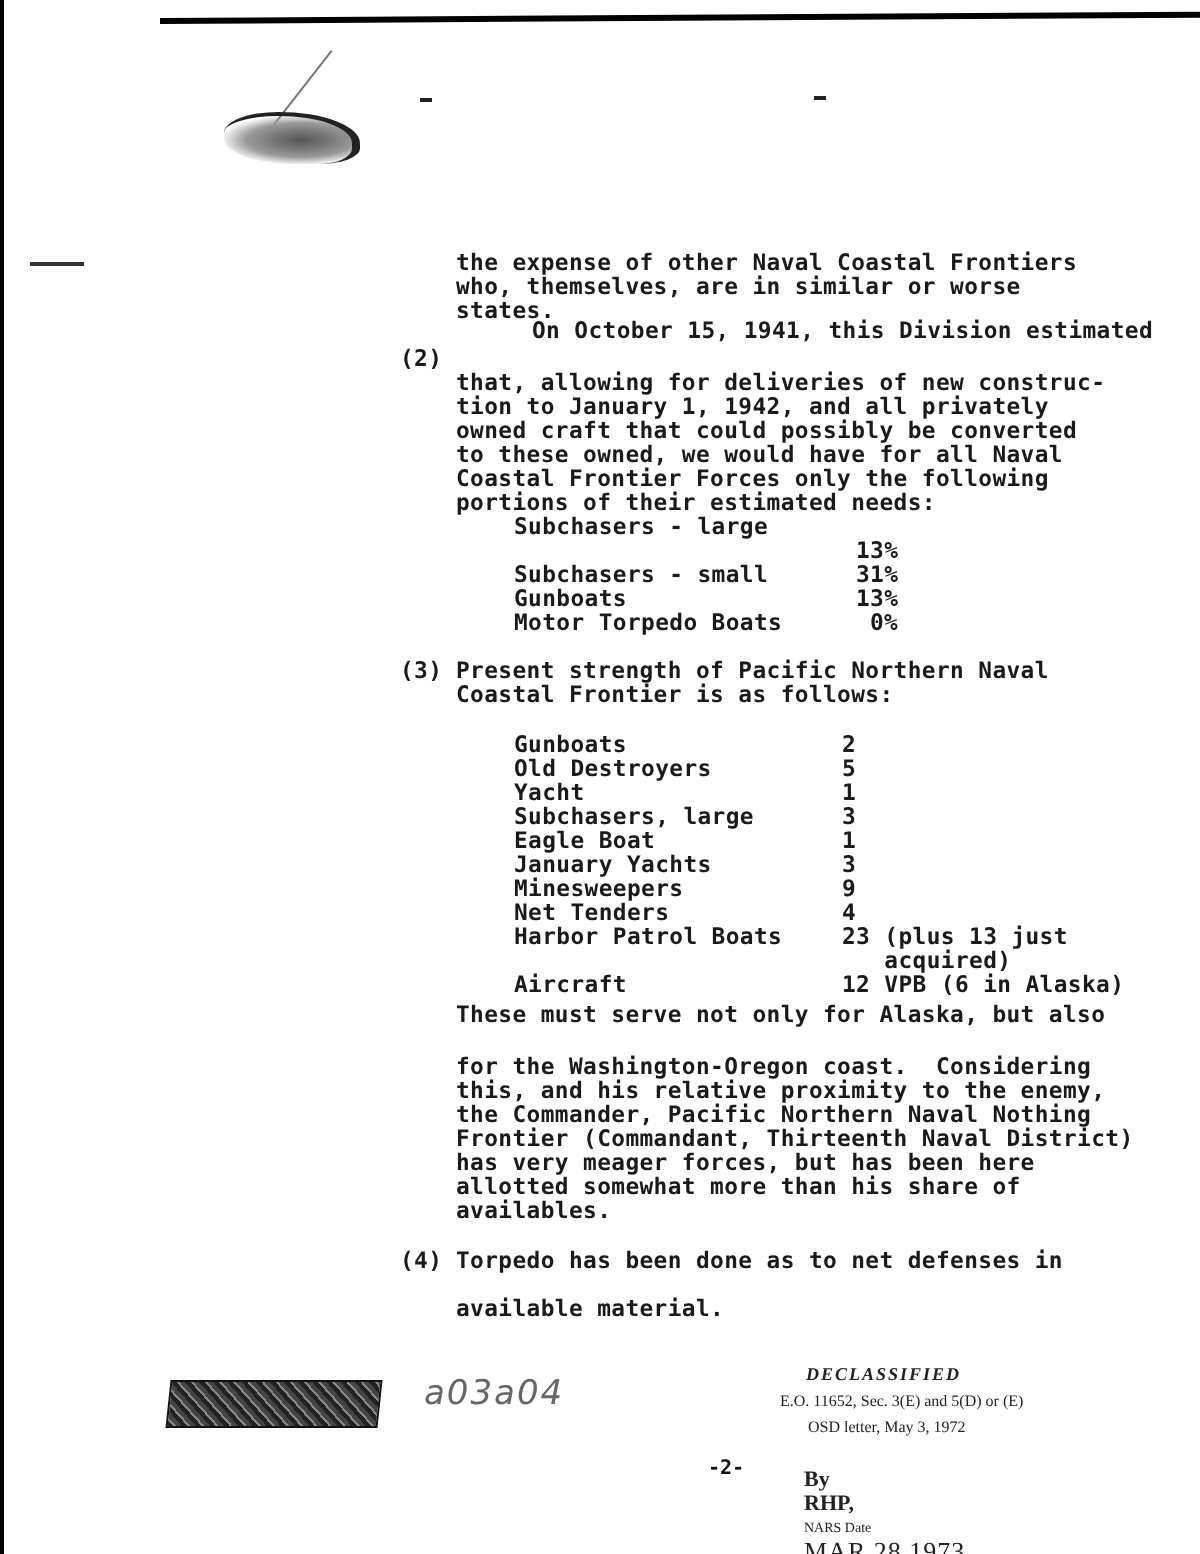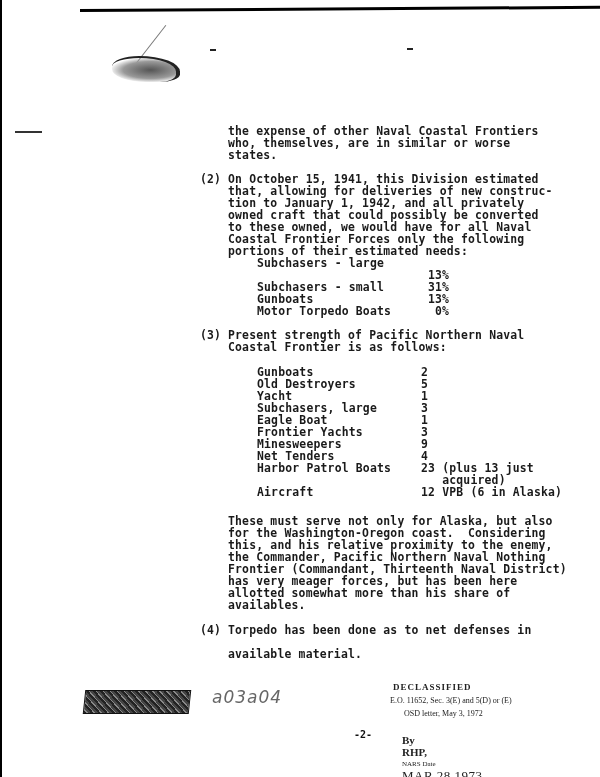--- a/index.html
+++ b/index.html
@@ -100,21 +100,21 @@
       left: 354px; top: 729px;
       font-size: 10px;
       font-weight: bold;
     }
     .stamp {
       position: absolute;
       font-family: "Liberation Serif", serif;
       color: #222;
       white-space: pre;
     }
-    .stamp-title  { left: 393px; top: 682px; font-size: 9px; font-weight: bold; letter-spacing: 1px; }
+    .stamp-title  { left: 403px; top: 682px; font-size: 9px; font-weight: bold; letter-spacing: 1px; font-style: italic; }
     .stamp-line1  { left: 390px; top: 696px; font-size: 8px; }
     .stamp-line2  { left: 404px; top: 709px; font-size: 8px; }
     .stamp-line3  { left: 393px; top: 724px; font-size: 9px; }
     .stamp-by     { font-weight: bold; font-size: 11px; }
     .stamp-date   { font-size: 13px; text-decoration: underline; letter-spacing: 0.5px; }
   </style>
 </head>
 <body>
 
 <div class="page">
@@ -125,21 +125,21 @@
   <div class="smudge"></div>
   <div class="speck" style="left:210px;top:49px;width:6px;height:2px;"></div>
   <div class="speck" style="left:407px;top:48px;width:6px;height:2px;"></div>
   <div class="margin-mark"></div>
 
   <div class="line para" style="top:125px;">the expense of other Naval Coastal Frontiers</div>
   <div class="line para" style="top:137px;">who, themselves, are in similar or worse</div>
   <div class="line para" style="top:149px;">states.</div>
 
   <div class="line num" style="top:173px;">(2)</div>
-  <div class="line para" style="top:173px;">On October 15, 1941, this Division estimated</div>
+  <div class="line para" style="top:159px;margin-left:38px;">On October 15, 1941, this Division estimated</div>
   <div class="line para" style="top:185px;">that, allowing for deliveries of new construc-</div>
   <div class="line para" style="top:197px;">tion to January 1, 1942, and all privately</div>
   <div class="line para" style="top:209px;">owned craft that could possibly be converted</div>
   <div class="line para" style="top:221px;">to these owned, we would have for all Naval</div>
   <div class="line para" style="top:233px;">Coastal Frontier Forces only the following</div>
   <div class="line para" style="top:245px;">portions of their estimated needs:</div>
 
   <div class="line list-label" style="top:257px;">Subchasers - large</div>
   <div class="line list-value-pct" style="top:269px;">13%</div>
   <div class="line list-label" style="top:281px;">Subchasers - small</div>
@@ -156,33 +156,33 @@
   <div class="line list-label" style="top:366px;">Gunboats</div>
   <div class="line list-value" style="top:366px;">2</div>
   <div class="line list-label" style="top:378px;">Old Destroyers</div>
   <div class="line list-value" style="top:378px;">5</div>
   <div class="line list-label" style="top:390px;">Yacht</div>
   <div class="line list-value" style="top:390px;">1</div>
   <div class="line list-label" style="top:402px;">Subchasers, large</div>
   <div class="line list-value" style="top:402px;">3</div>
   <div class="line list-label" style="top:414px;">Eagle Boat</div>
   <div class="line list-value" style="top:414px;">1</div>
-  <div class="line list-label" style="top:426px;">Frontier Yachts</div>
+  <div class="line list-label" style="top:426px;">January Yachts</div>
   <div class="line list-value" style="top:426px;">3</div>
   <div class="line list-label" style="top:438px;">Minesweepers</div>
   <div class="line list-value" style="top:438px;">9</div>
   <div class="line list-label" style="top:450px;">Net Tenders</div>
   <div class="line list-value" style="top:450px;">4</div>
   <div class="line list-label" style="top:462px;">Harbor Patrol Boats</div>
   <div class="line list-value" style="top:462px;">23 (plus 13 just</div>
   <div class="line list-value" style="top:474px;">   acquired)</div>
   <div class="line list-label" style="top:486px;">Aircraft</div>
   <div class="line list-value" style="top:486px;">12 VPB (6 in Alaska)</div>
 
-  <div class="line para" style="top:515px;">These must serve not only for Alaska, but also</div>
+  <div class="line para" style="top:501px;">These must serve not only for Alaska, but also</div>
   <div class="line para" style="top:527px;">for the Washington-Oregon coast.  Considering</div>
   <div class="line para" style="top:539px;">this, and his relative proximity to the enemy,</div>
   <div class="line para" style="top:551px;">the Commander, Pacific Northern Naval Nothing</div>
   <div class="line para" style="top:563px;">Frontier (Commandant, Thirteenth Naval District)</div>
   <div class="line para" style="top:575px;">has very meager forces, but has been here</div>
   <div class="line para" style="top:587px;">allotted somewhat more than his share of</div>
   <div class="line para" style="top:599px;">availables.</div>
 
   <div class="line num" style="top:624px;">(4)</div>
   <div class="line para" style="top:624px;">Torpedo has been done as to net defenses in</div>

